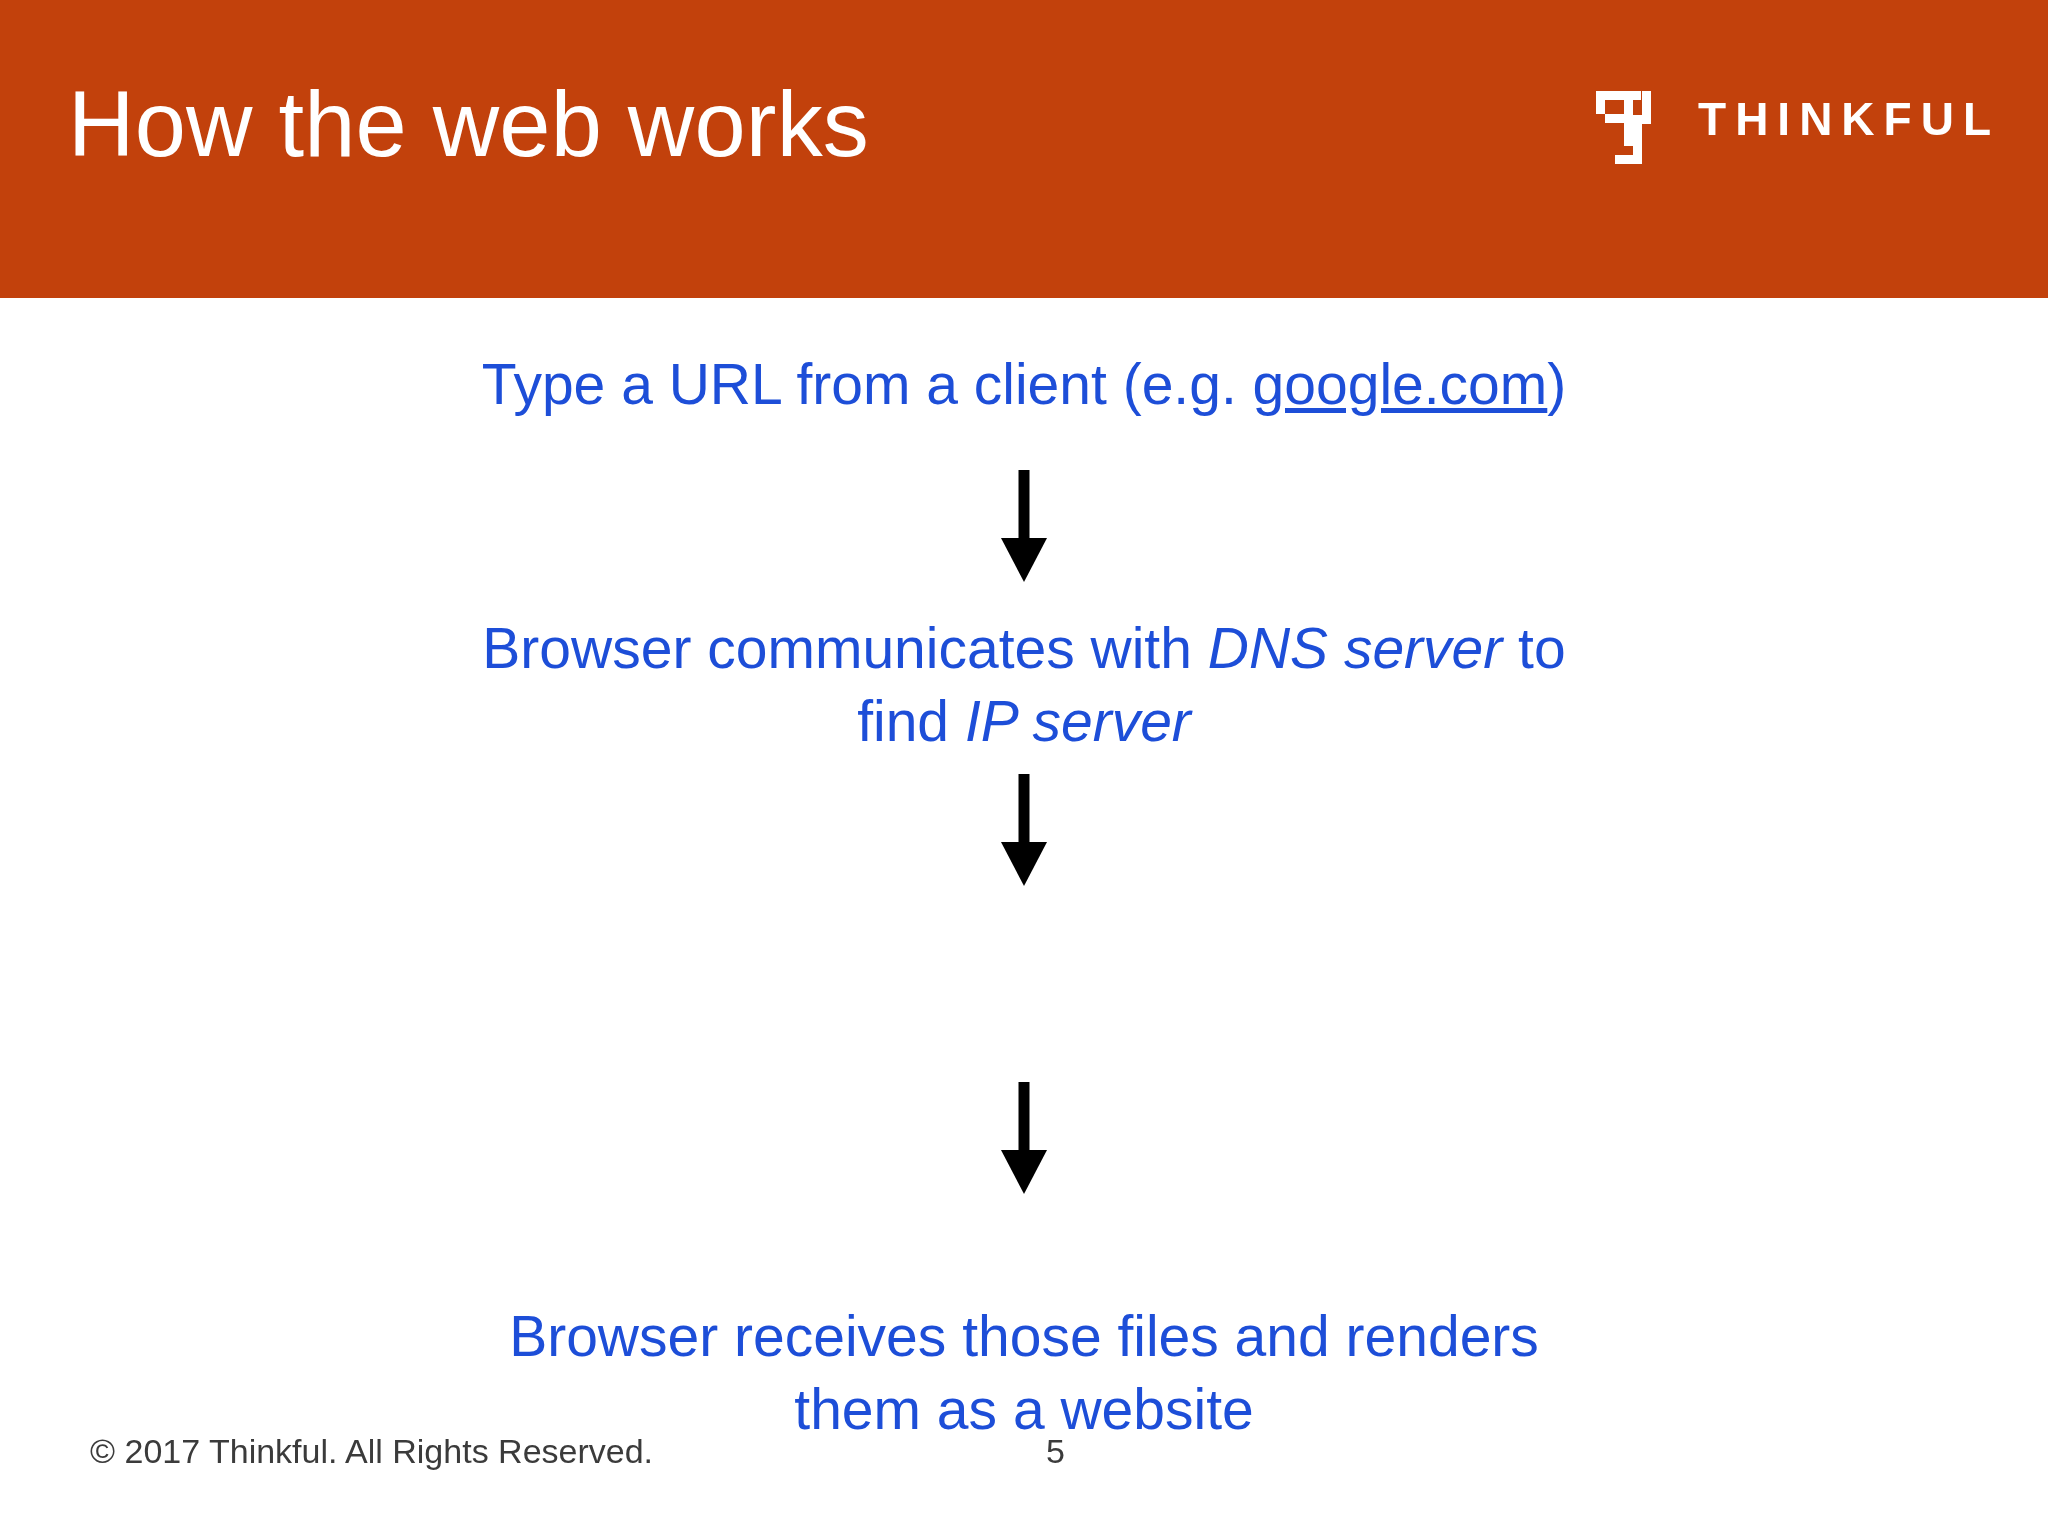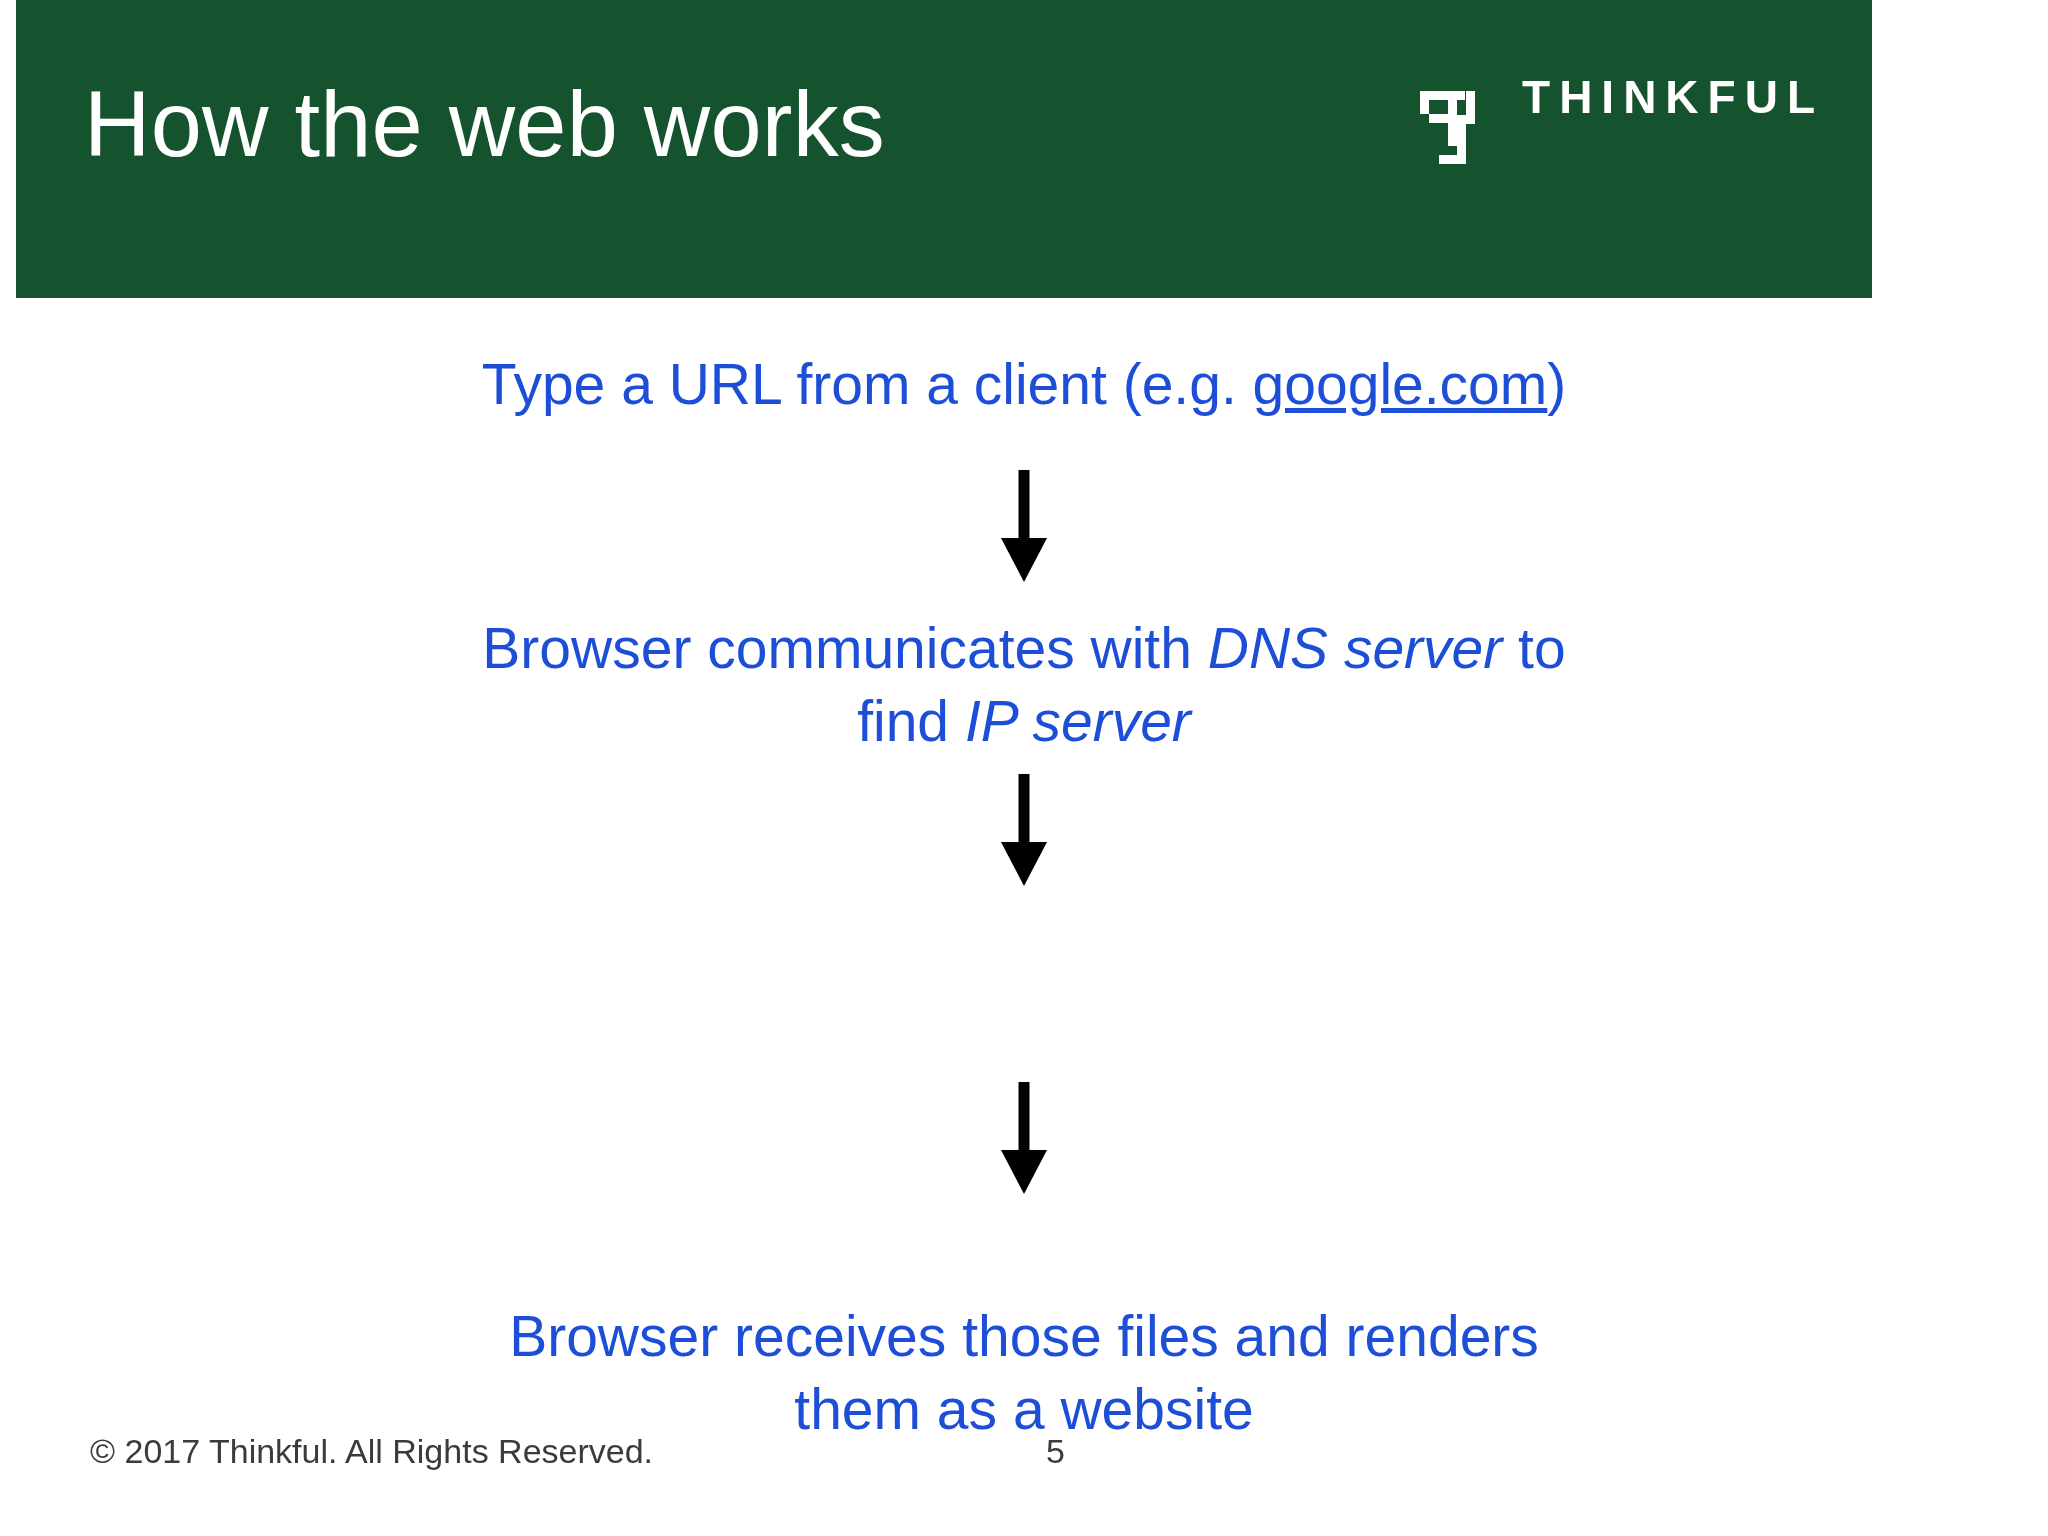--- a/index.html
+++ b/index.html
@@ -11,25 +11,25 @@
     width: 2048px;
     height: 1536px;
     font-family: "Liberation Sans", sans-serif;
     overflow: hidden;
     position: relative;
   }
 
   
   .slide-header {
     position: absolute;
-    left: 16px;
+    left: 0;
     top: 0;
-    width: 1856px;
+    width: 2048px;
     height: 298px;
-    background: #14532d;
+    background: #c2410c;
     box-sizing: border-box;
   }
   .slide-title {
     position: absolute;
     left: 68px;
     top: 78px;
     font-size: 92px;
     line-height: 1.0;
     font-weight: 300;
     letter-spacing: 0.2px;
@@ -37,20 +37,21 @@
     white-space: nowrap;
   }
 
   
   .brand-lockup {
     position: absolute;
     right: 48px;
     top: 72px;
     height: 92px;
     display: flex;
+    align-items: center;
     gap: 28px;
   }
   .brand-mark {
     width: 74px;
     height: 92px;
     display: block;
   }
   .brand-wordmark {
     font-size: 46px;
     font-weight: 700;

